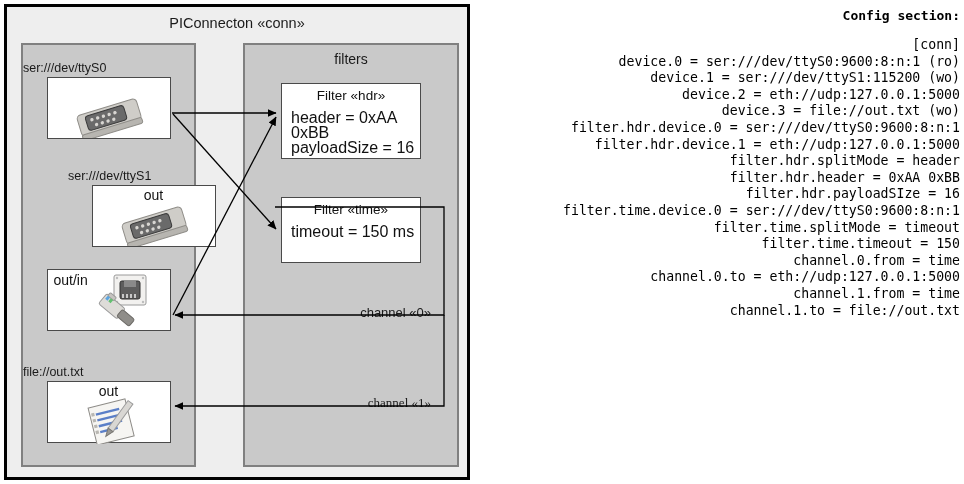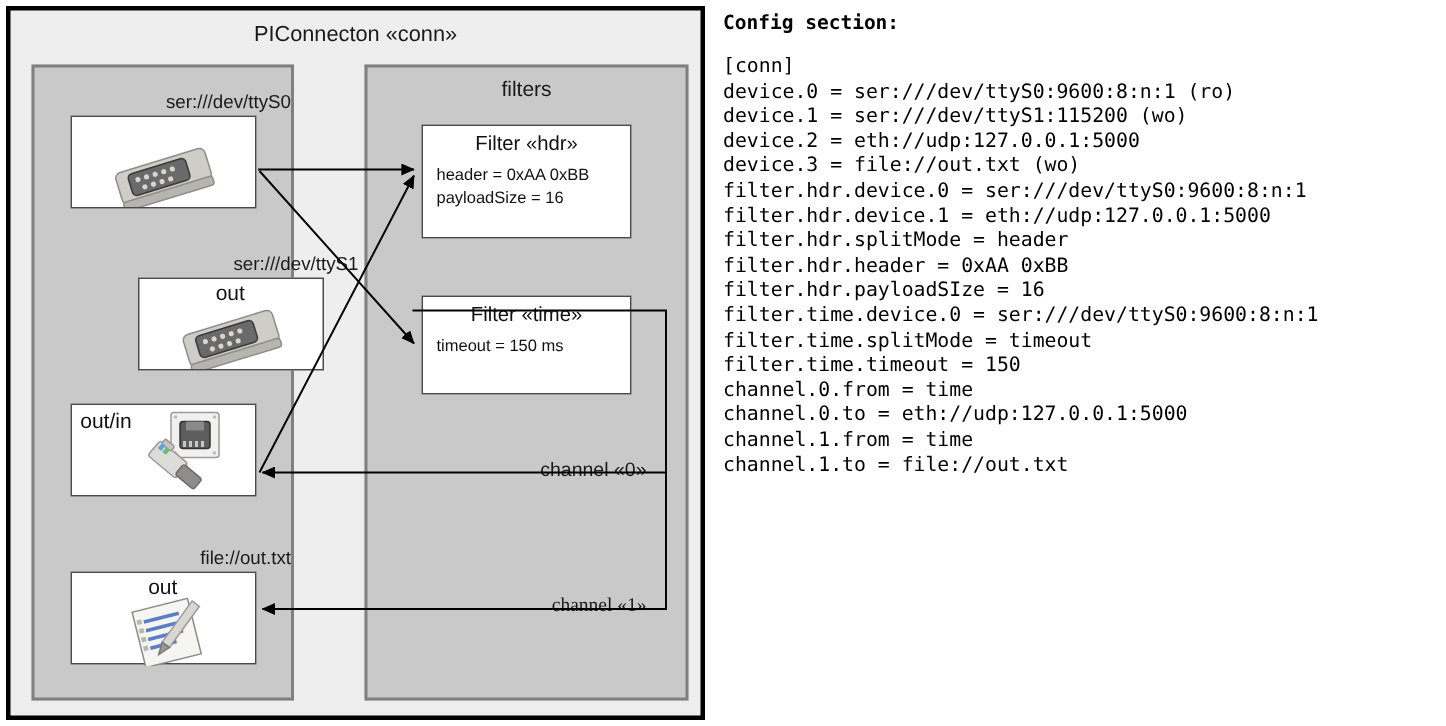--- a/index.html
+++ b/index.html
@@ -18,45 +18,45 @@
   .panel{position:absolute;background:#c9c9c9;
          border:2px solid #808080;box-sizing:border-box;}
   .panel-title{position:absolute;left:0;top:6px;width:100%;
                text-align:center;font-size:14px;color:#1a1a1a;}
 
   .devices-panel{left:14px;top:36px;width:175px;height:424px;}
   .filters-panel{left:236px;top:36px;width:216px;height:424px;}
 
   
   .dev-group{position:absolute;left:0;width:100%;}
-  .dev-caption{text-align:right;font-size:12.5px;color:#1a1a1a;
+  .dev-caption{text-align:left;font-size:12.5px;color:#1a1a1a;
                white-space:nowrap;}
   .dev-box{position:relative;margin:2px auto 0;width:124px;height:62px;
            background:#ffffff;border:1.5px solid #4a4a4a;box-sizing:border-box;}
   .dev-label{position:absolute;left:0;top:1px;width:100%;
              text-align:center;font-size:14px;color:#111;}
   .dev-label.left{left:6px;width:auto;text-align:left;top:2px;}
   .dev-icon{position:absolute;}
 
   
   .filter-box{position:absolute;background:#ffffff;
               border:1.5px solid #4a4a4a;box-sizing:border-box;}
   .filter-title{position:absolute;left:0;top:4px;width:100%;
                 text-align:center;font-size:13.5px;color:#111;}
-  .filter-props{position:absolute;left:9px;top:26px;font-size:11px;
+  .filter-props{position:absolute;left:9px;top:26px;font-size:16px;
                 color:#111;line-height:15px;}
 
   .channel-label{position:absolute;font-size:13px;color:#1a1a1a;
                  text-align:right;white-space:nowrap;}
 
   svg.wires{position:absolute;left:0;top:0;width:466px;height:476px;
             overflow:visible;pointer-events:none;}
 
   
-  .config{position:absolute;left:482px;top:8px;width:478px;}
+  .config{position:absolute;left:482px;top:8px;width:478px;text-align:right;}
   .config-heading{font-family:"DejaVu Sans Mono","Liberation Mono",monospace;
                   font-size:13px;font-weight:bold;color:#000;}
   .config-body{margin-top:14px;
                font-family:"DejaVu Sans Mono","Liberation Mono",monospace;
                font-size:13.2px;line-height:16.6px;color:#000;
                white-space:pre;}
 </style>
 </head>
 <body>
 

